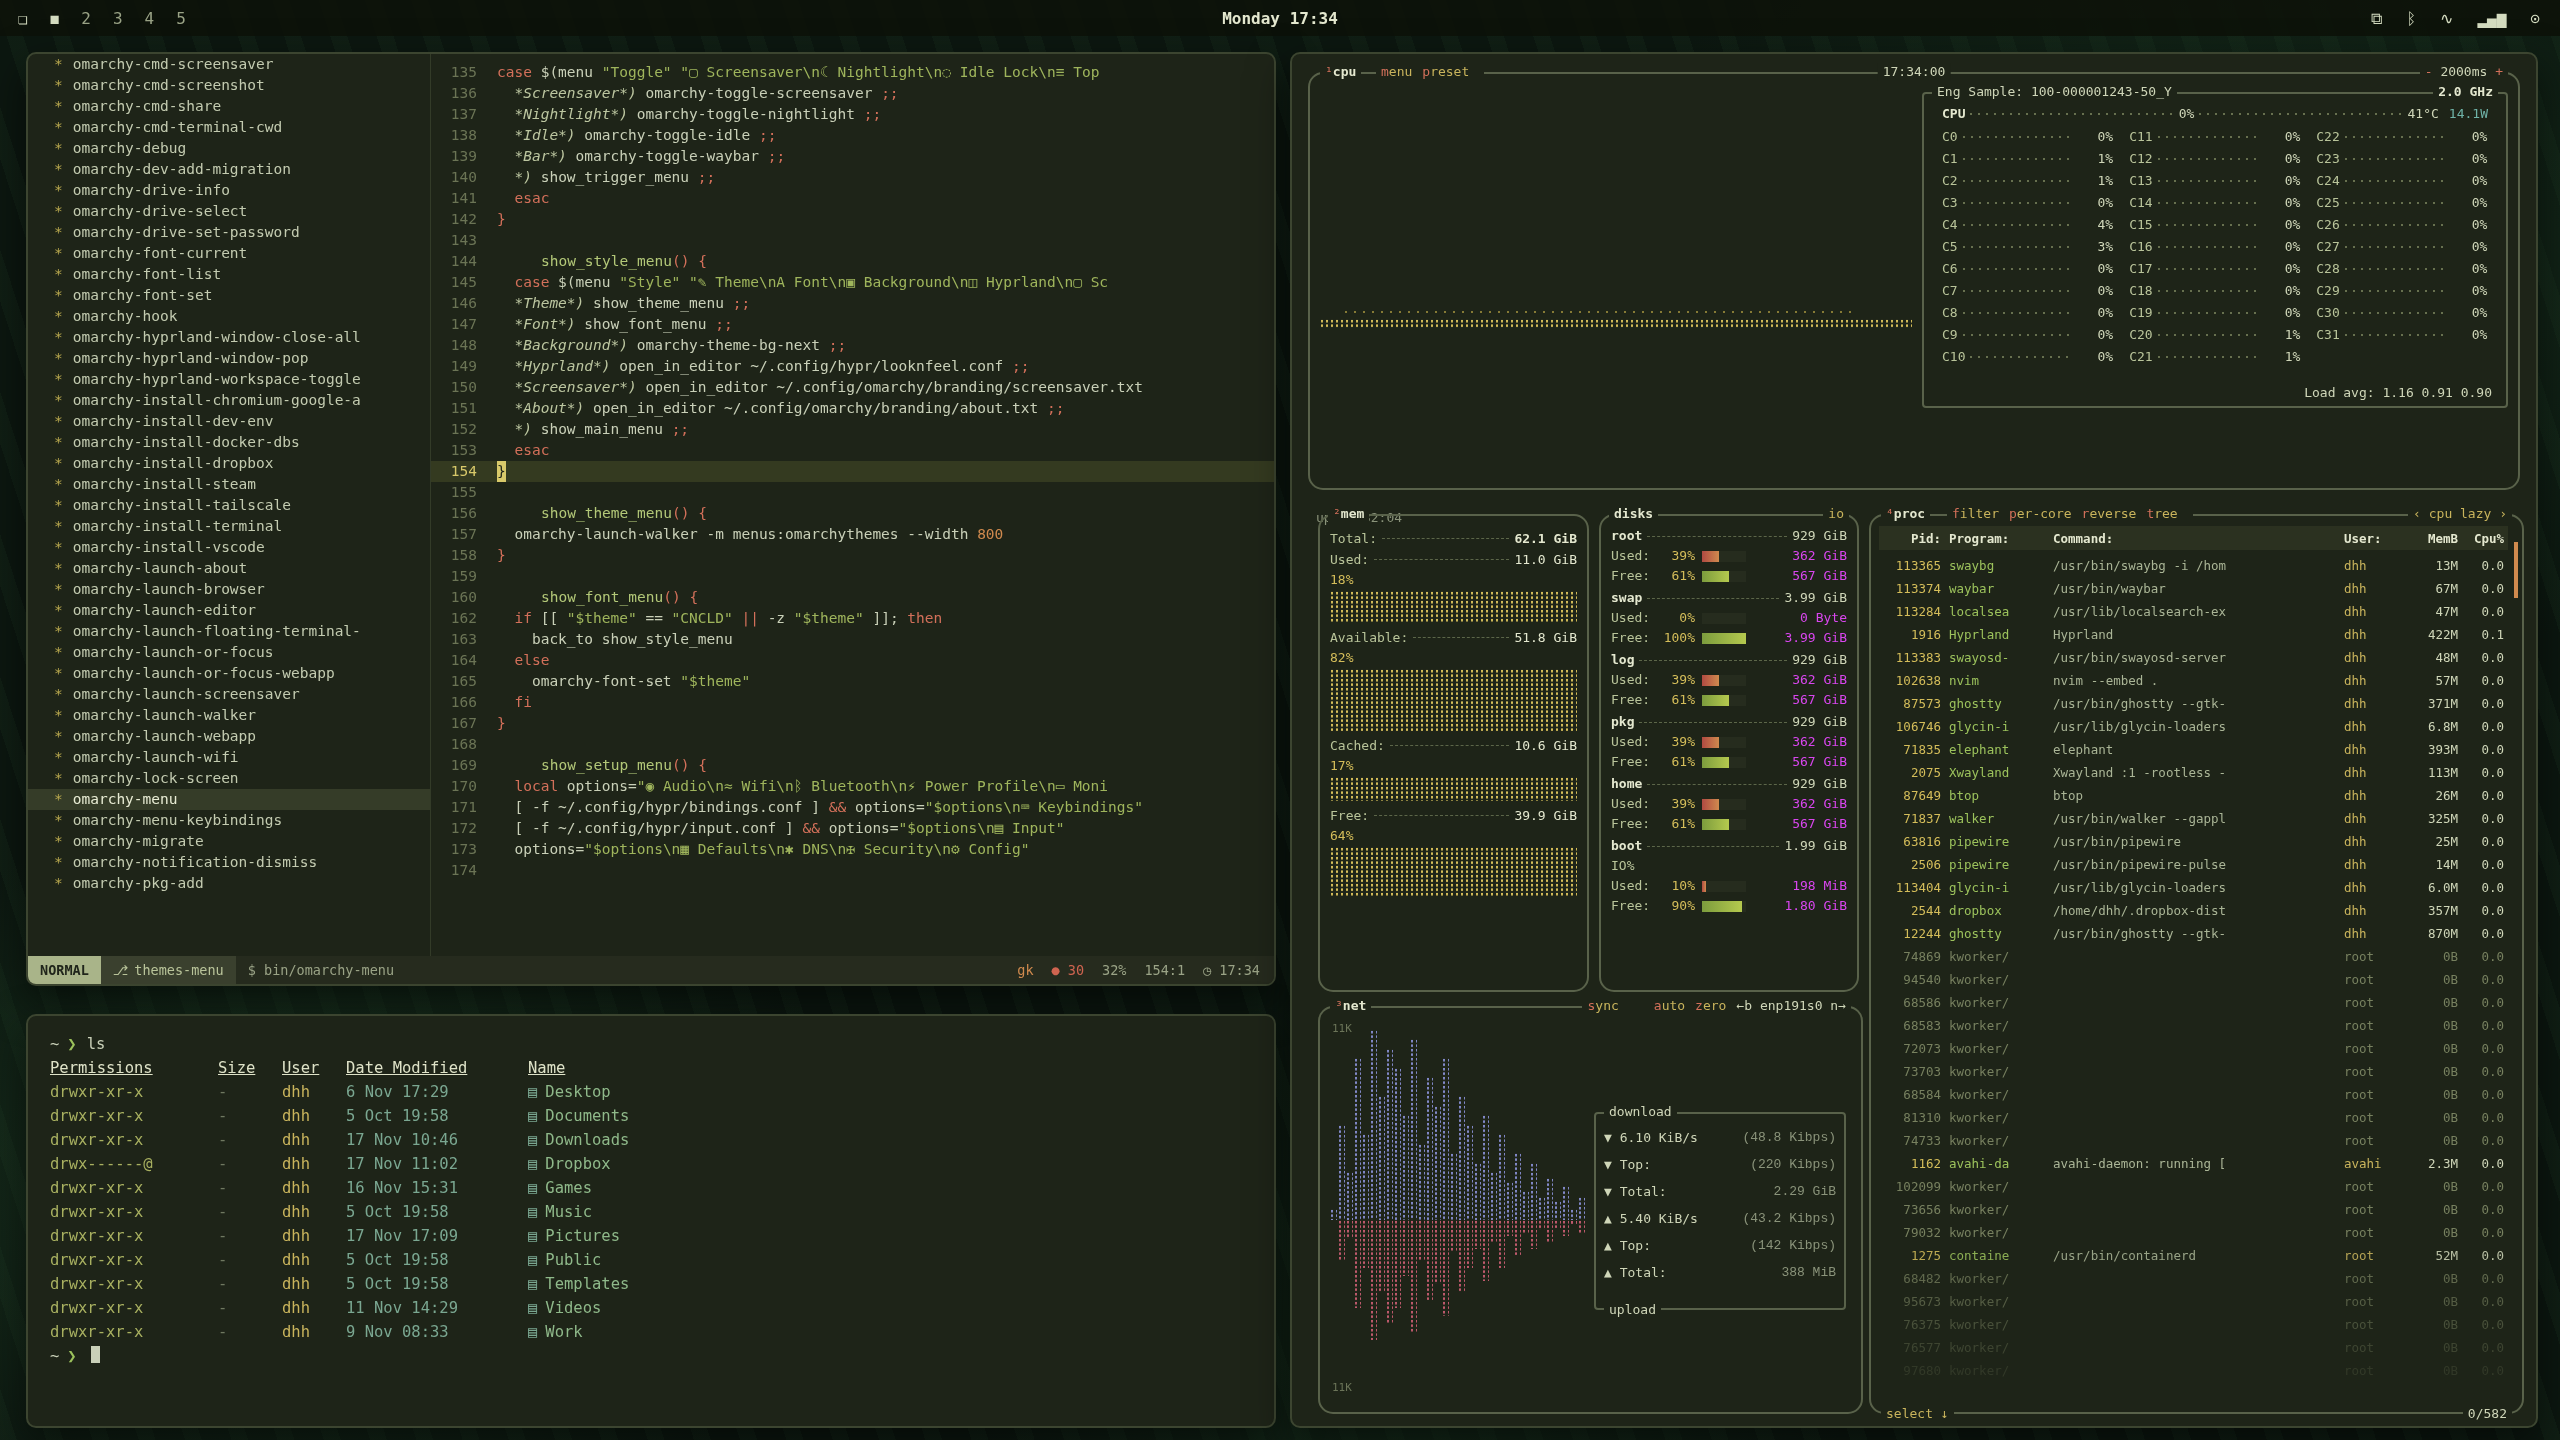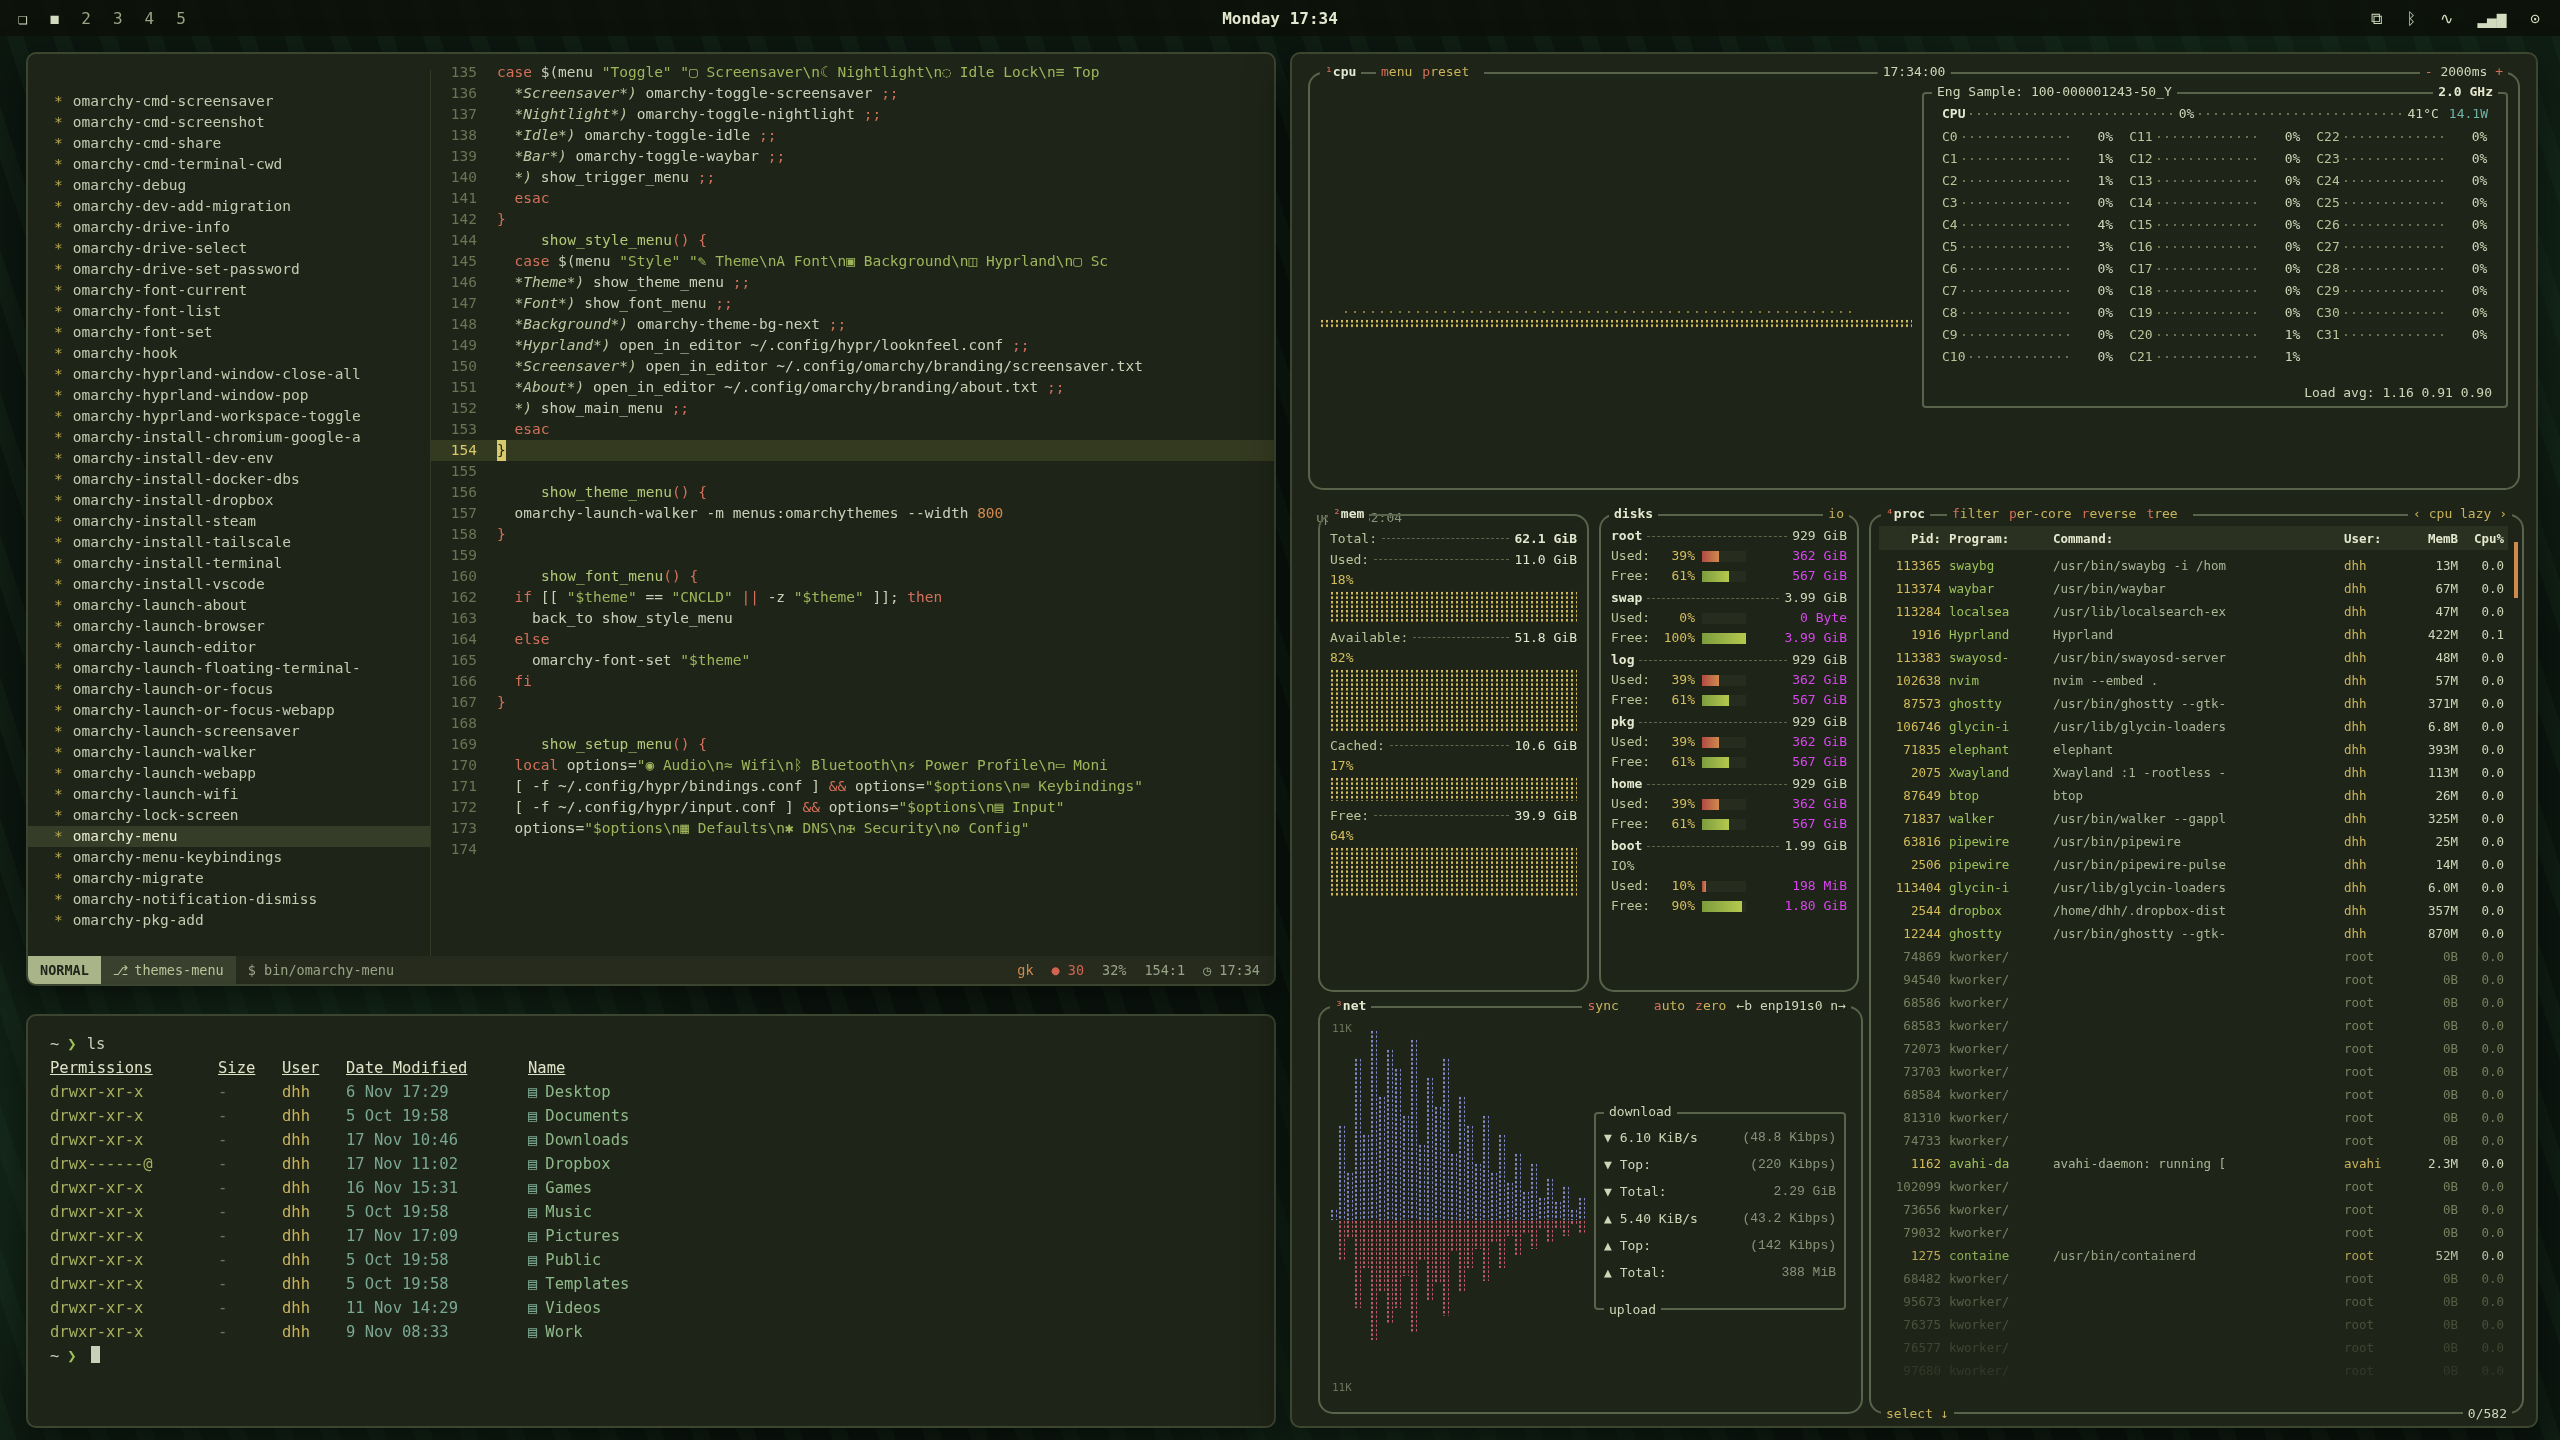--- a/index.html
+++ b/index.html
@@ -26,21 +26,21 @@
   #tb-clock{position:absolute;left:50%;transform:translateX(-50%);color:#e4e8cf;font-weight:bold;}
   #tb-right{margin-left:auto;display:flex;align-items:center;gap:24px;padding-right:20px;color:#d4dcc0;}
   
   .window{position:absolute;background:var(--win);border:2px solid var(--bd);border-radius:10px;
     box-shadow:0 16px 42px rgba(0,0,0,.55);overflow:hidden;}
   #editor-win{left:26px;top:52px;width:1246px;height:930px;}
   #term-win{left:26px;top:1014px;width:1246px;height:410px;}
   #btop-win{left:1290px;top:52px;width:1244px;height:1372px;}
   
   #ed-body{display:flex;height:calc(100% - 28px);}
-  #file-tree{width:402px;border-right:1px solid #333b28;padding-top:21px;overflow:hidden;flex:none;margin-top:16px;}
+  #file-tree{width:402px;border-right:1px solid #333b28;padding-top:0;overflow:hidden;flex:none;}
   .tree-item{height:21px;line-height:21px;font-size:14.5px;color:#c3cbb0;padding-left:26px;white-space:pre;}
   .tree-item .blt{color:#b8a84e;margin-right:10px;}
   .tree-item.active{background:#353c28;color:#e8ecd4;}
   #code-pane{flex:1;padding-top:8px;overflow:hidden;}
   .code-line{height:21px;line-height:21px;font-size:14.5px;display:flex;white-space:pre;}
   .code-line .lnum{width:46px;flex:none;text-align:right;padding-right:20px;color:#6b7455;}
   .code-line.cursorline{background:#343a20;}
   .code-line.cursorline .lnum{color:#d8c96a;}
   .sg-t{color:#c9d0b8;} .sg-k{color:#d3705a;} .sg-s{color:#9fb55c;}
   .sg-c{color:#bcc6a0;font-style:italic;} .sg-x{color:#d3705a;} .sg-n{color:#d08a4e;}
@@ -197,20 +197,21 @@
         </div>
       <div id="code-pane">
           <div class="code-line"><span class="lnum">135</span><span class="sg-k">case</span><span class="sg-t"> $(menu </span><span class="sg-s">"Toggle" "▢ Screensaver\n☾ Nightlight\n◌ Idle Lock\n≡ Top</span></div>
           <div class="code-line"><span class="lnum">136</span><span class="sg-t">  </span><span class="sg-c">*Screensaver*)</span><span class="sg-t"> omarchy-toggle-screensaver </span><span class="sg-x">;;</span></div>
           <div class="code-line"><span class="lnum">137</span><span class="sg-t">  </span><span class="sg-c">*Nightlight*)</span><span class="sg-t"> omarchy-toggle-nightlight </span><span class="sg-x">;;</span></div>
           <div class="code-line"><span class="lnum">138</span><span class="sg-t">  </span><span class="sg-c">*Idle*)</span><span class="sg-t"> omarchy-toggle-idle </span><span class="sg-x">;;</span></div>
           <div class="code-line"><span class="lnum">139</span><span class="sg-t">  </span><span class="sg-c">*Bar*)</span><span class="sg-t"> omarchy-toggle-waybar </span><span class="sg-x">;;</span></div>
           <div class="code-line"><span class="lnum">140</span><span class="sg-t">  </span><span class="sg-c">*)</span><span class="sg-t"> show_trigger_menu </span><span class="sg-x">;;</span></div>
           <div class="code-line"><span class="lnum">141</span><span class="sg-k">  esac</span></div>
           <div class="code-line"><span class="lnum">142</span><span class="sg-x">}</span></div>
+          <div class="code-line"><span class="lnum">143</span></div>
           <div class="code-line"><span class="lnum">144</span><span class="sg-f">show_style_menu</span><span class="sg-x">() {</span></div>
           <div class="code-line"><span class="lnum">145</span><span class="sg-k">  case</span><span class="sg-t"> $(menu </span><span class="sg-s">"Style" "✎ Theme\nA Font\n▣ Background\n◫ Hyprland\n▢ Sc</span></div>
           <div class="code-line"><span class="lnum">146</span><span class="sg-t">  </span><span class="sg-c">*Theme*)</span><span class="sg-t"> show_theme_menu </span><span class="sg-x">;;</span></div>
           <div class="code-line"><span class="lnum">147</span><span class="sg-t">  </span><span class="sg-c">*Font*)</span><span class="sg-t"> show_font_menu </span><span class="sg-x">;;</span></div>
           <div class="code-line"><span class="lnum">148</span><span class="sg-t">  </span><span class="sg-c">*Background*)</span><span class="sg-t"> omarchy-theme-bg-next </span><span class="sg-x">;;</span></div>
           <div class="code-line"><span class="lnum">149</span><span class="sg-t">  </span><span class="sg-c">*Hyprland*)</span><span class="sg-t"> open_in_editor ~/.config/hypr/looknfeel.conf </span><span class="sg-x">;;</span></div>
           <div class="code-line"><span class="lnum">150</span><span class="sg-t">  </span><span class="sg-c">*Screensaver*)</span><span class="sg-t"> open_in_editor ~/.config/omarchy/branding/screensaver.txt</span></div>
           <div class="code-line"><span class="lnum">151</span><span class="sg-t">  </span><span class="sg-c">*About*)</span><span class="sg-t"> open_in_editor ~/.config/omarchy/branding/about.txt </span><span class="sg-x">;;</span></div>
           <div class="code-line"><span class="lnum">152</span><span class="sg-t">  </span><span class="sg-c">*)</span><span class="sg-t"> show_main_menu </span><span class="sg-x">;;</span></div>
           <div class="code-line"><span class="lnum">153</span><span class="sg-k">  esac</span></div>

